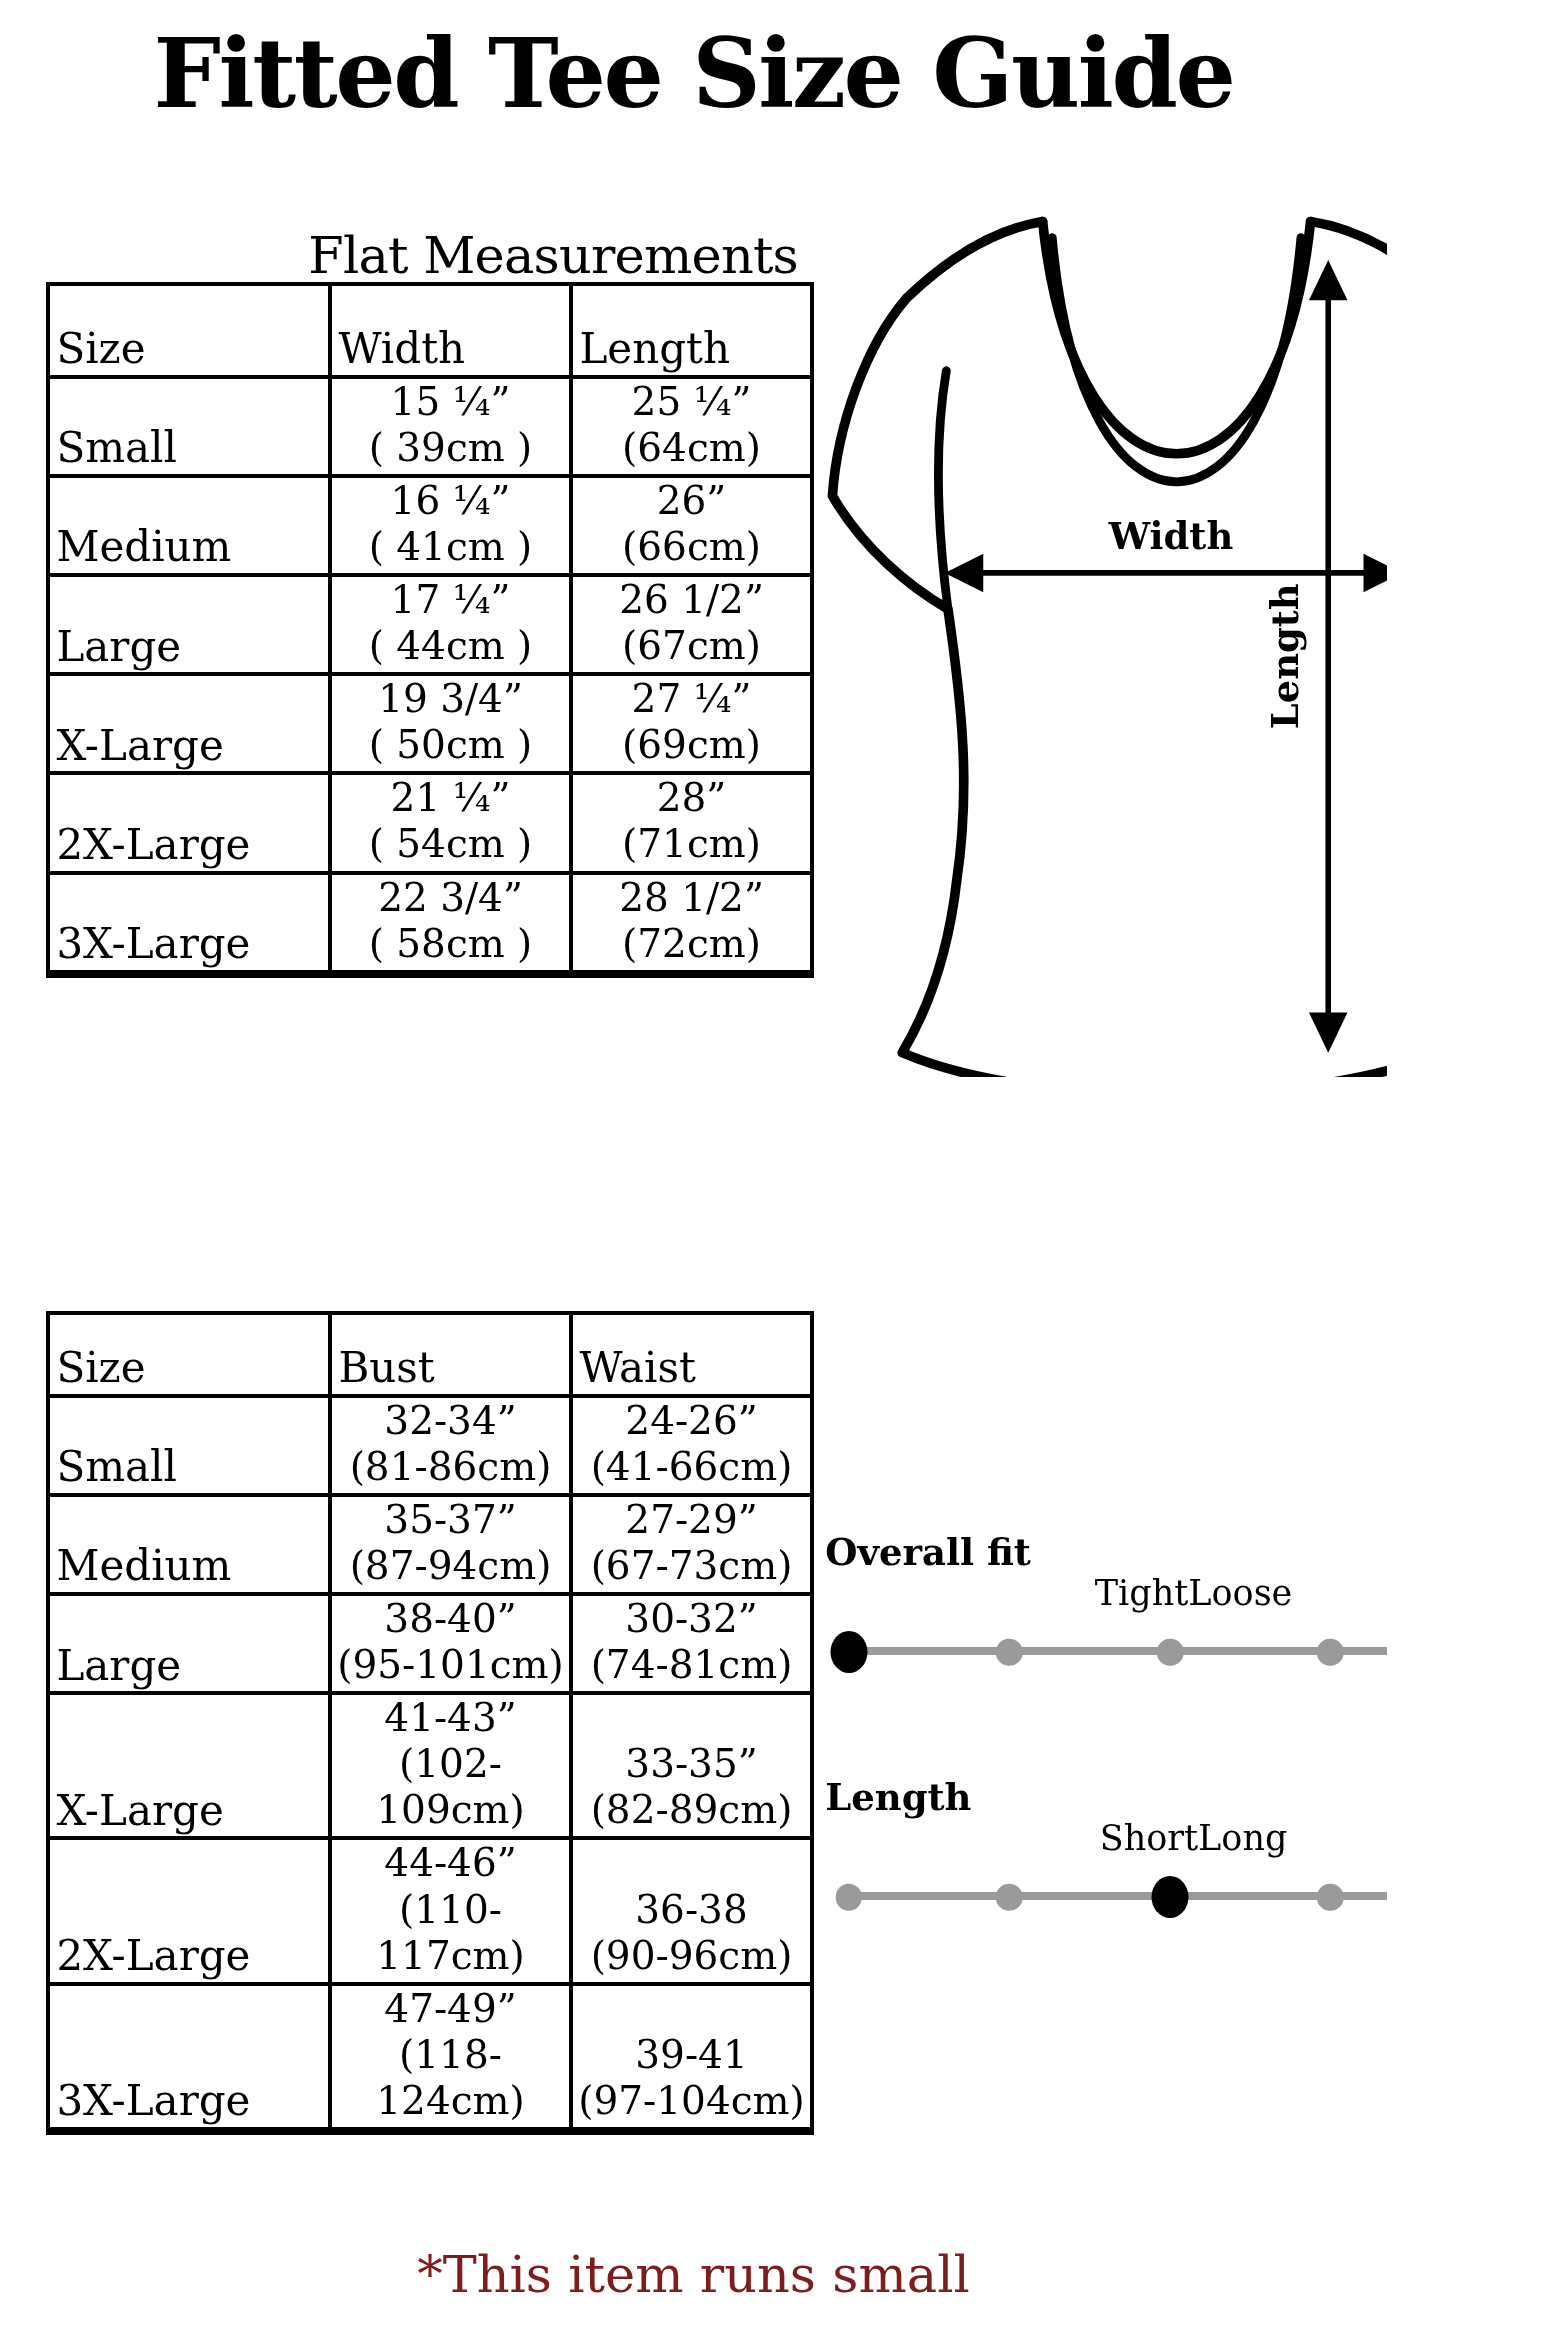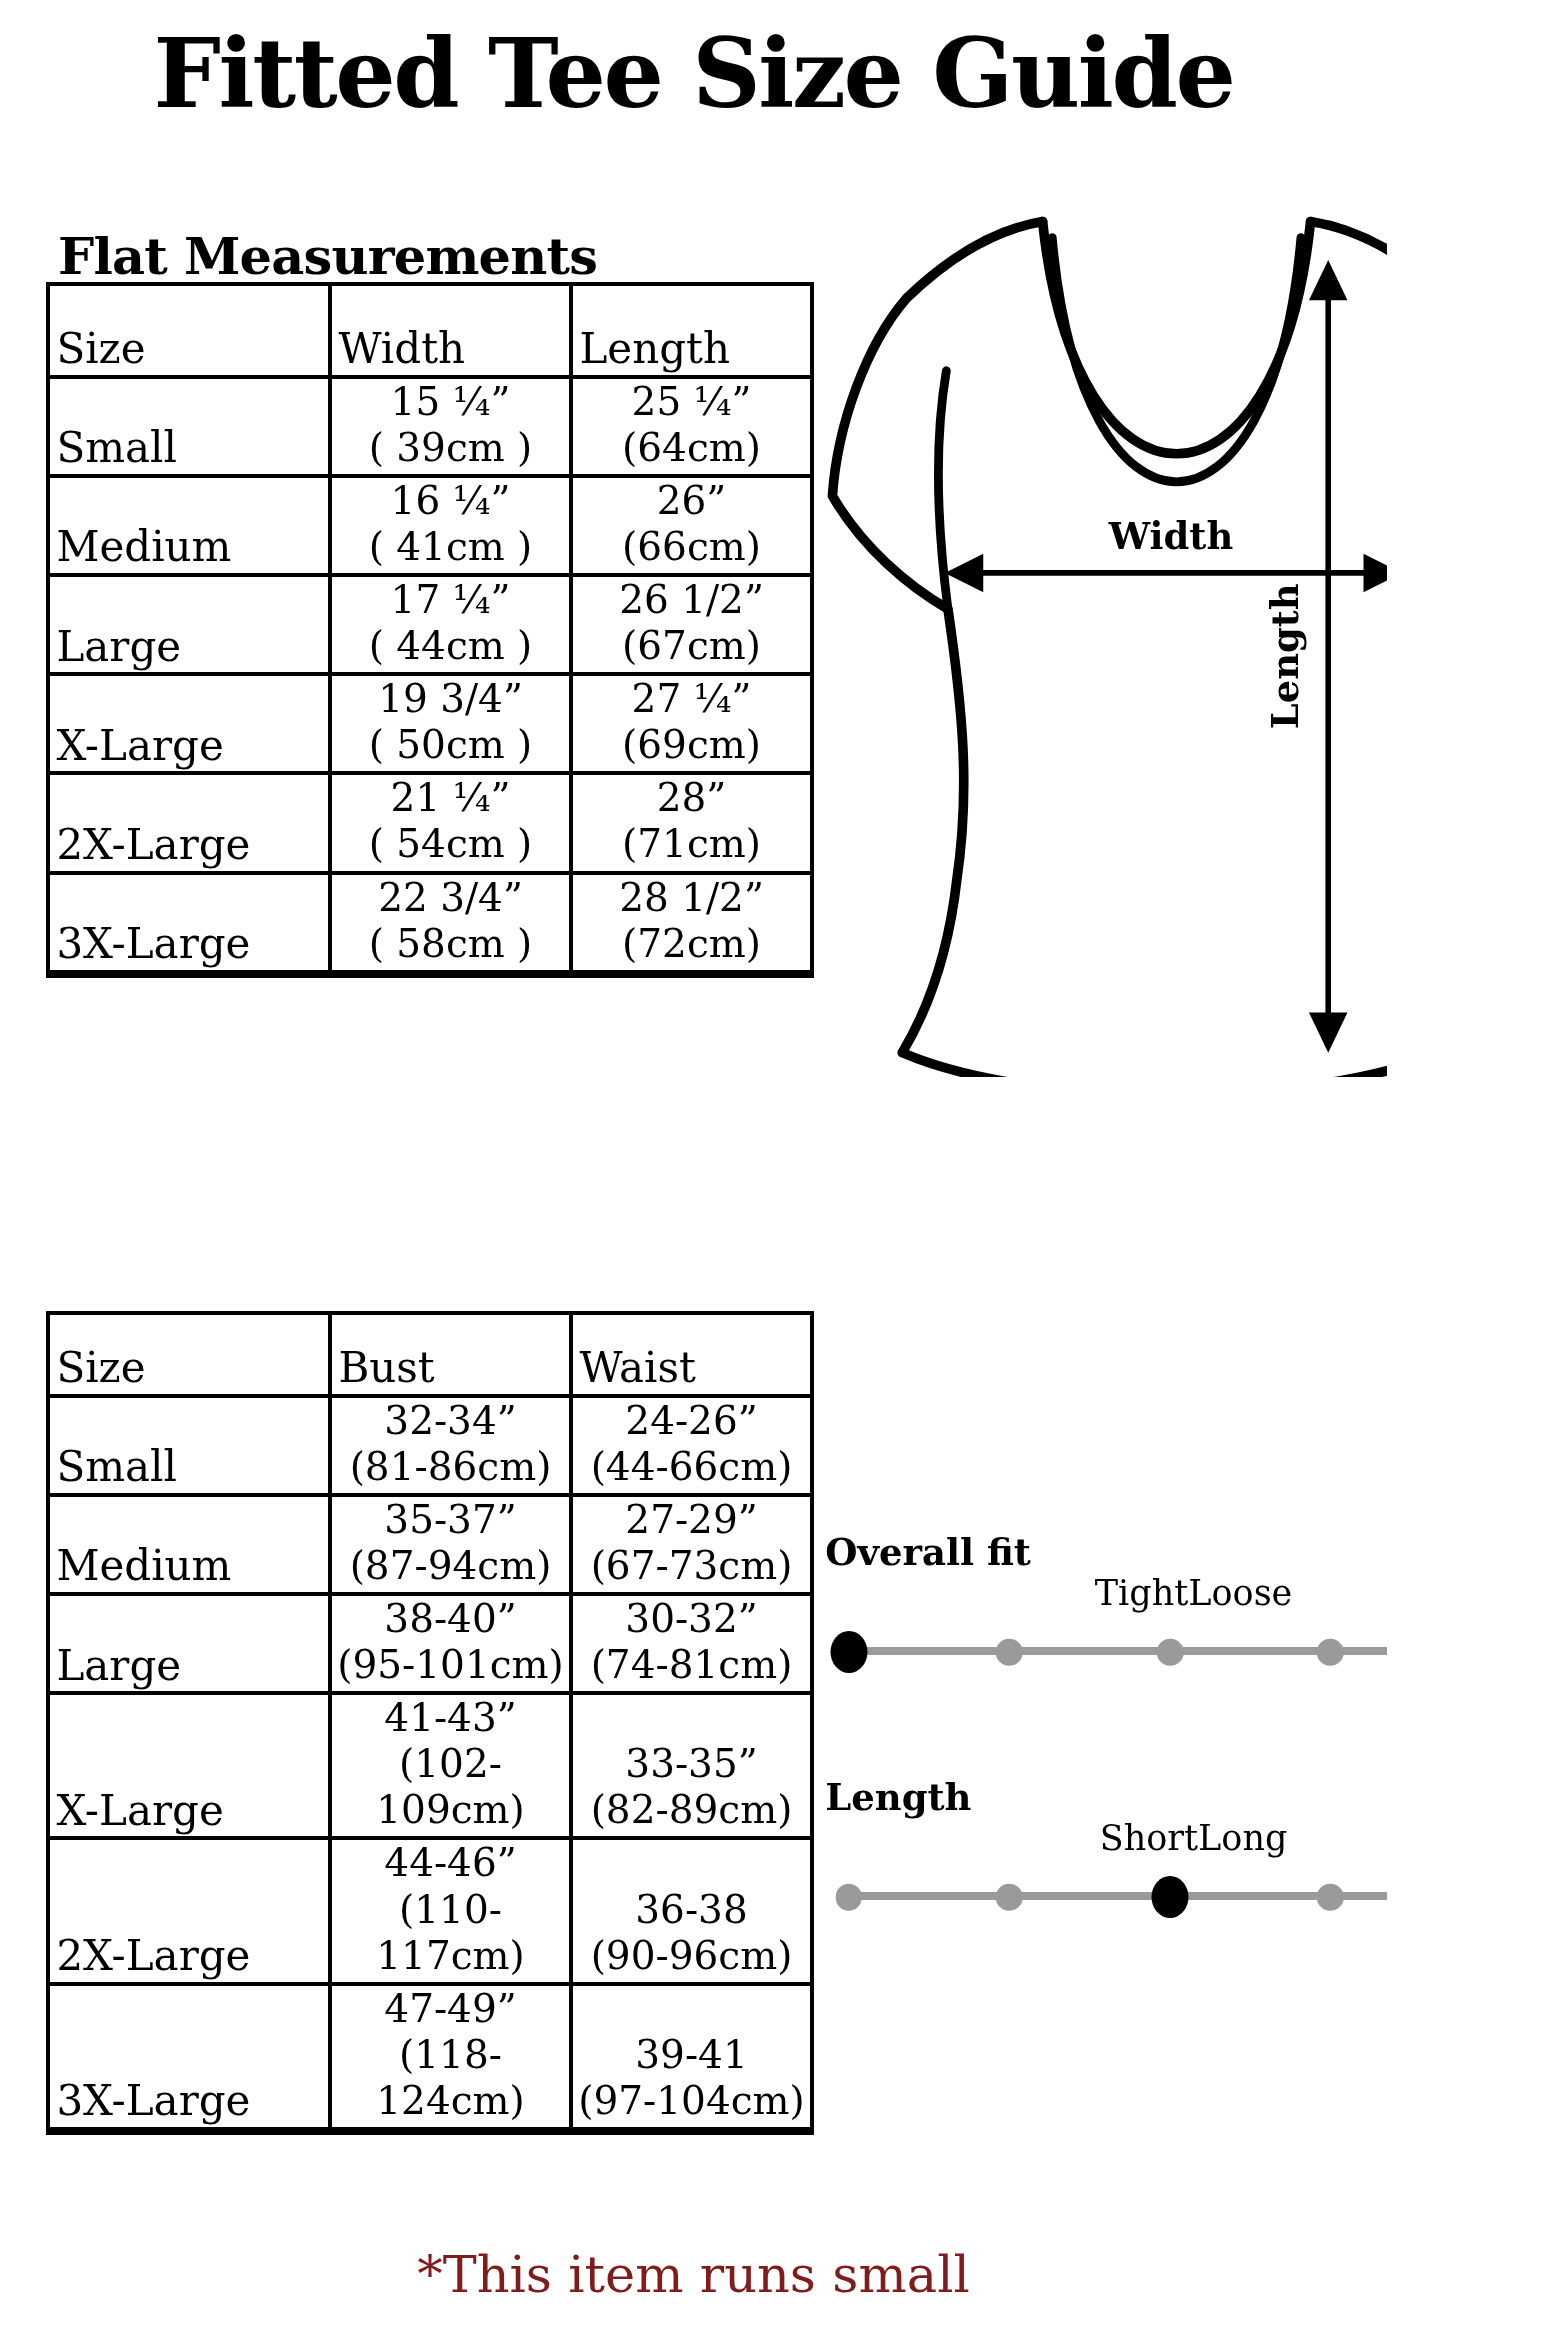--- a/index.html
+++ b/index.html
@@ -4,22 +4,22 @@
 <style>
   html,body{margin:0;padding:0;background:#fff;}
   .page{position:relative;width:1387px;height:2342px;background:#fff;overflow:hidden;
         font-family:"DejaVu Serif",serif;color:#000;}
 
   
   .title{position:absolute;top:17.7px;left:0;right:0;text-align:center;
          font-size:95px;font-weight:bold;letter-spacing:-2.4px;white-space:nowrap;}
 
   
-  .sec-heading{position:absolute;left:58px;width:765px;text-align:left;
-               font-size:51px;font-weight:bold;letter-spacing:-0.8px;white-space:nowrap;}
+  .sec-heading{position:absolute;left:33px;width:765px;text-align:right;
+               font-size:51px;font-weight:normal;letter-spacing:-0.8px;white-space:nowrap;}
   .flat-heading{top:226px;}
   .rec-heading{top:1255px;}
 
   
   table.meas{position:absolute;left:46px;width:765px;border-collapse:collapse;
              table-layout:fixed;background:#fff;border:4px solid #000;border-bottom-width:8px;}
   .t1{top:282px;}
   .t2{top:1311px;}
   table.meas th,table.meas td{border:4px solid #000;overflow:hidden;}
   table.meas col.c0{width:282px;} table.meas col.c1{width:241px;} table.meas col.c2{width:241px;}
@@ -185,21 +185,21 @@
       </thead>
     <tbody>
         <tr>
           <td class="size-cell">Small</td>
           <td class="val-cell">
             <div>32-34”</div>
             <div>(81-86cm)</div>
           </td>
           <td class="val-cell">
             <div>24-26”</div>
-            <div>(44-66cm)</div>
+            <div>(41-66cm)</div>
           </td>
         </tr>
         <tr>
           <td class="size-cell">Medium</td>
           <td class="val-cell">
             <div>35-37”</div>
             <div>(87-94cm)</div>
           </td>
           <td class="val-cell">
             <div>27-29”</div>

